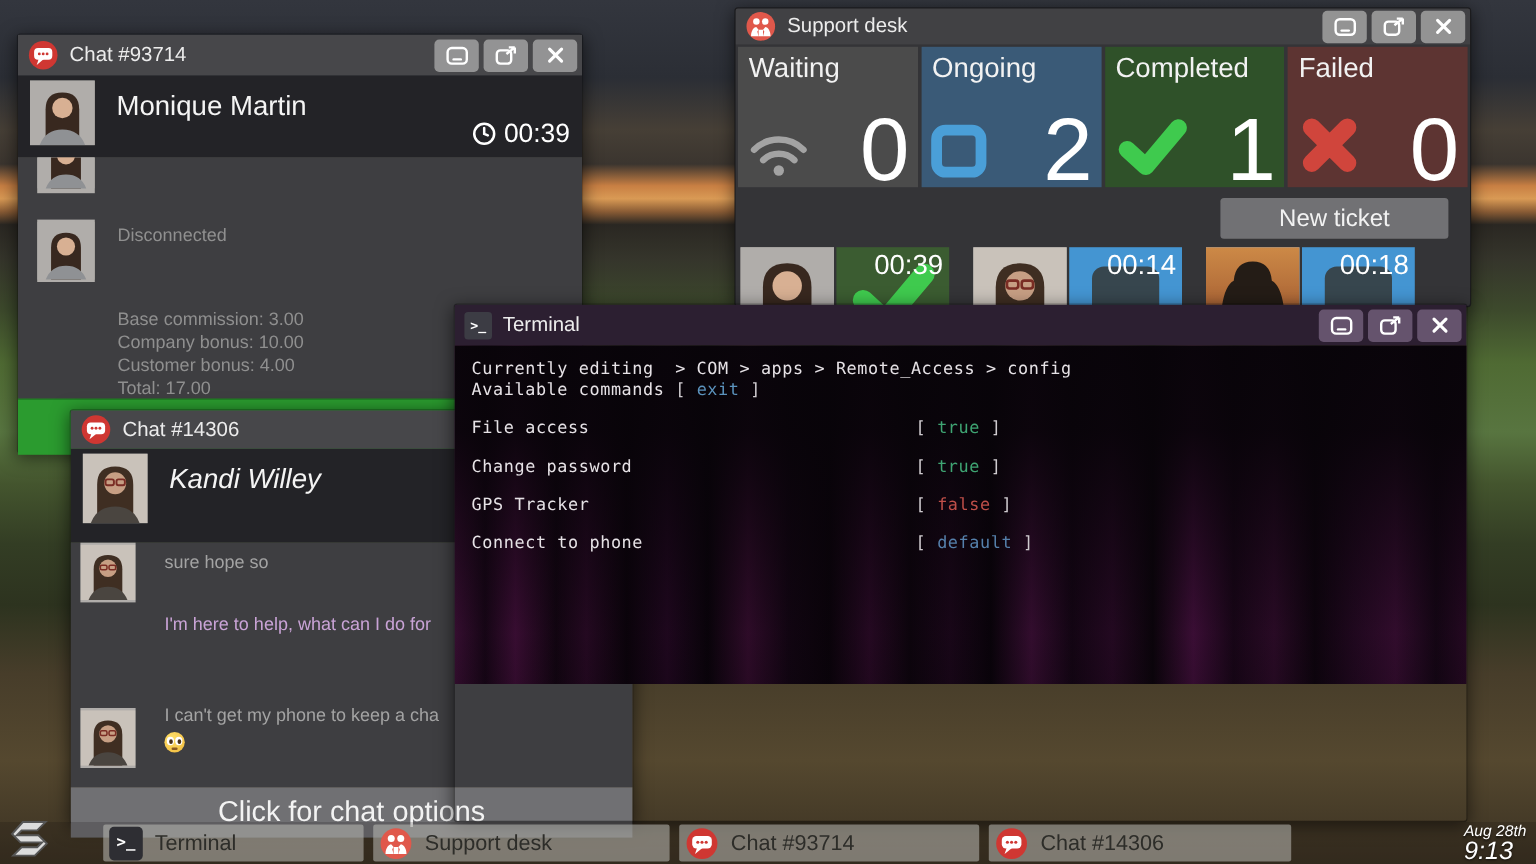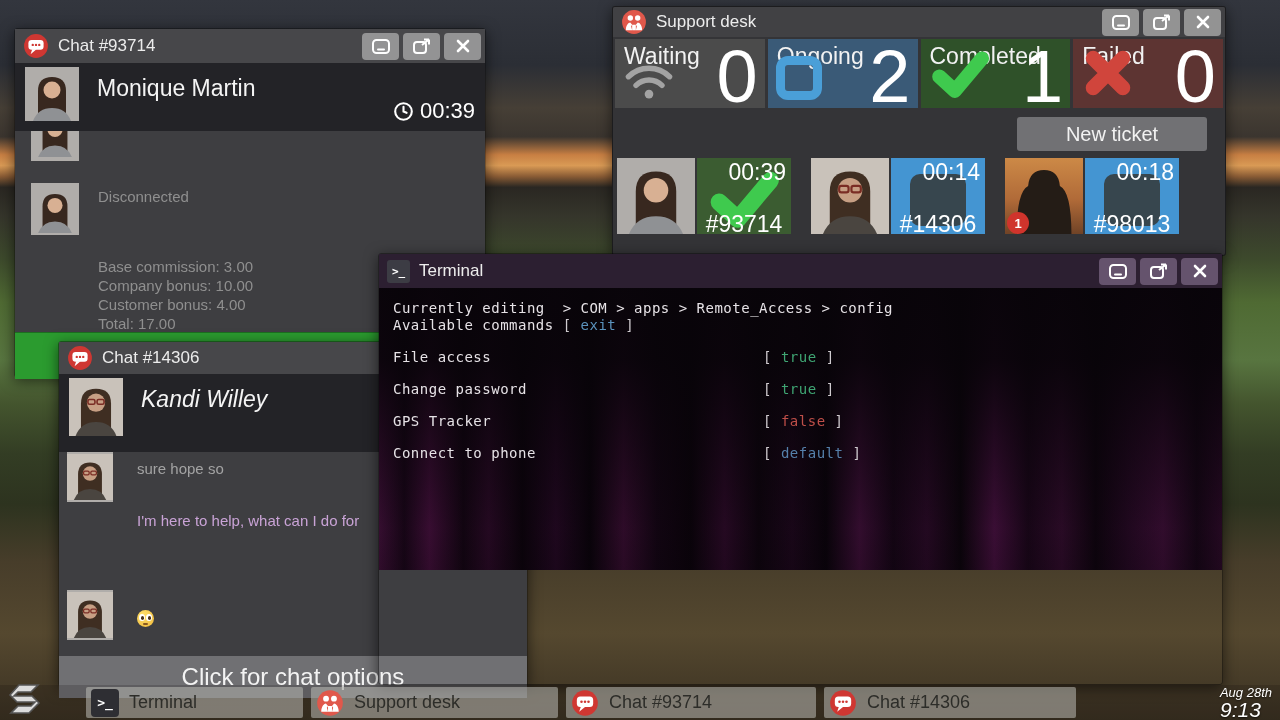--- a/index.html
+++ b/index.html
@@ -60,21 +60,21 @@
   .emoji-flushed{width:17px;height:17px;border-radius:50%;background:radial-gradient(circle at 35% 30%,#ffe06a,#f0b93b);position:relative;display:inline-block;}
   .emoji-flushed i{position:absolute;top:4px;width:6px;height:7px;border-radius:50%;background:#fff;}
   .emoji-flushed i:before{content:"";position:absolute;left:1.5px;top:2px;width:3px;height:3.5px;border-radius:50%;background:#4a3118;}
   .emoji-flushed .eL{left:2px;} .emoji-flushed .eR{right:2px;}
   .emoji-flushed u{position:absolute;left:6px;bottom:2px;width:5px;height:1.8px;background:#8a5a20;border-radius:2px;}
 
   
   #supportdesk{left:612px;top:6px;width:614px;height:250px;z-index:12;background:#343437;overflow:hidden;}
   #supportdesk .titlebar{height:30px;}
   .counters{display:flex;gap:3px;padding:2px;}
-  .counter{flex:1;height:69px;position:relative;overflow:visible;}
+  .counter{flex:1;height:117px;position:relative;overflow:visible;}
   .counter .clabel{position:absolute;left:9px;top:4px;color:#f2f2f2;font-size:23px;}
   .counter .cnum{position:absolute;right:7px;bottom:-6px;color:#fff;font-size:74px;line-height:1;font-weight:400;}
   .c-waiting{background:#4b4b4b;} .c-ongoing{background:#3a5a77;}
   .c-completed{background:#2f5129;} .c-failed{background:#5d3432;}
   .counter .cicon{position:absolute;left:8px;bottom:8px;}
   .ongoing-sq{width:46px;height:44px;border:9px solid #4a9fd8;border-radius:12px;box-sizing:border-box;}
   .actions-row{position:relative;height:48px;}
   .new-ticket{position:absolute;right:18px;top:7px;width:190px;height:34px;background:#717174;border-radius:3px;color:#f2f2f2;font-size:20px;display:flex;align-items:center;justify-content:center;cursor:pointer;}
   .tickets{display:flex;gap:20px;padding-left:4px;}
   .ticket{display:flex;gap:2px;cursor:pointer;}
@@ -377,20 +377,21 @@
     <div class="avatar msg-av2">
       <svg width="46" height="50" viewBox="0 0 54 54">
           <rect width="54" height="54" fill="#c9c2ba"></rect>
           <path d="M13 24 q0-14 14-14 t14 14 l0 30 l-28 0 z" fill="#3f2e22"></path>
           <circle cx="27" cy="23" r="8.5" fill="#c79f84"></circle>
           <rect x="19.5" y="20" width="6.5" height="4.5" rx="1.5" fill="none" stroke="#7a2d24" stroke-width="1.5"></rect>
           <rect x="28" y="20" width="6.5" height="4.5" rx="1.5" fill="none" stroke="#7a2d24" stroke-width="1.5"></rect>
           <path d="M8 54 q5-13 19-13 t19 13 z" fill="#4a4540"></path>
         </svg>
     </div>
+    <div class="cust-text msg-t3">I can't get my phone to keep a cha</div>
     <div class="msg-emoji"><span class="emoji-flushed"><i class="eL"></i><i class="eR"></i><u></u></span></div>
   </div>
   <div class="options-bar">Click for chat options</div>
 </div>
 
 <div class="window" id="terminal">
   <div class="titlebar">
     <div class="term-icon">&gt;_</div>
     <span>Terminal</span>
     <div class="win-buttons">

